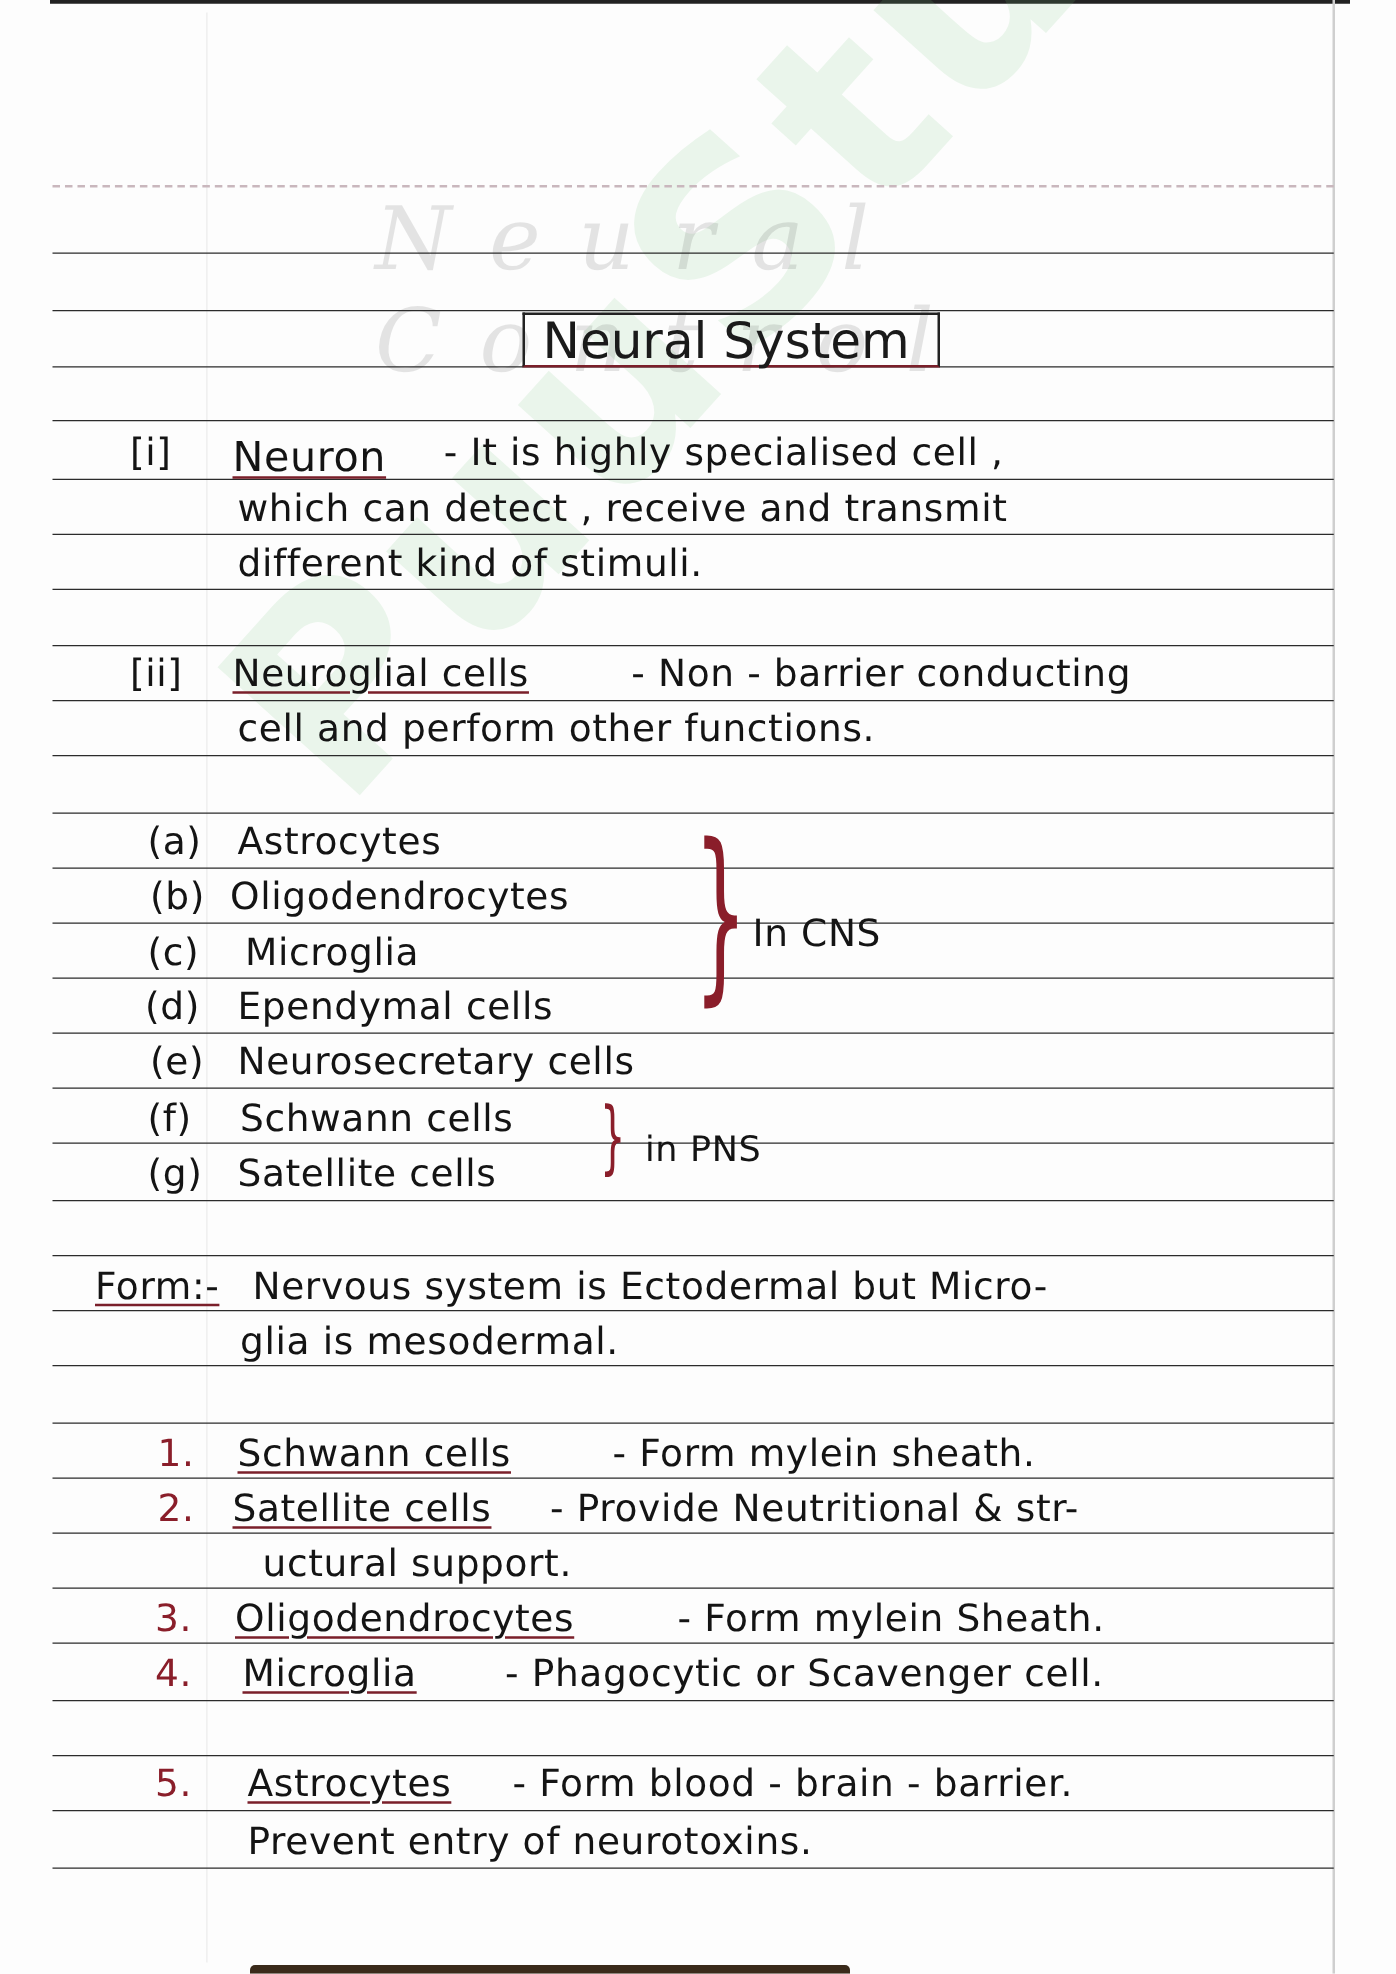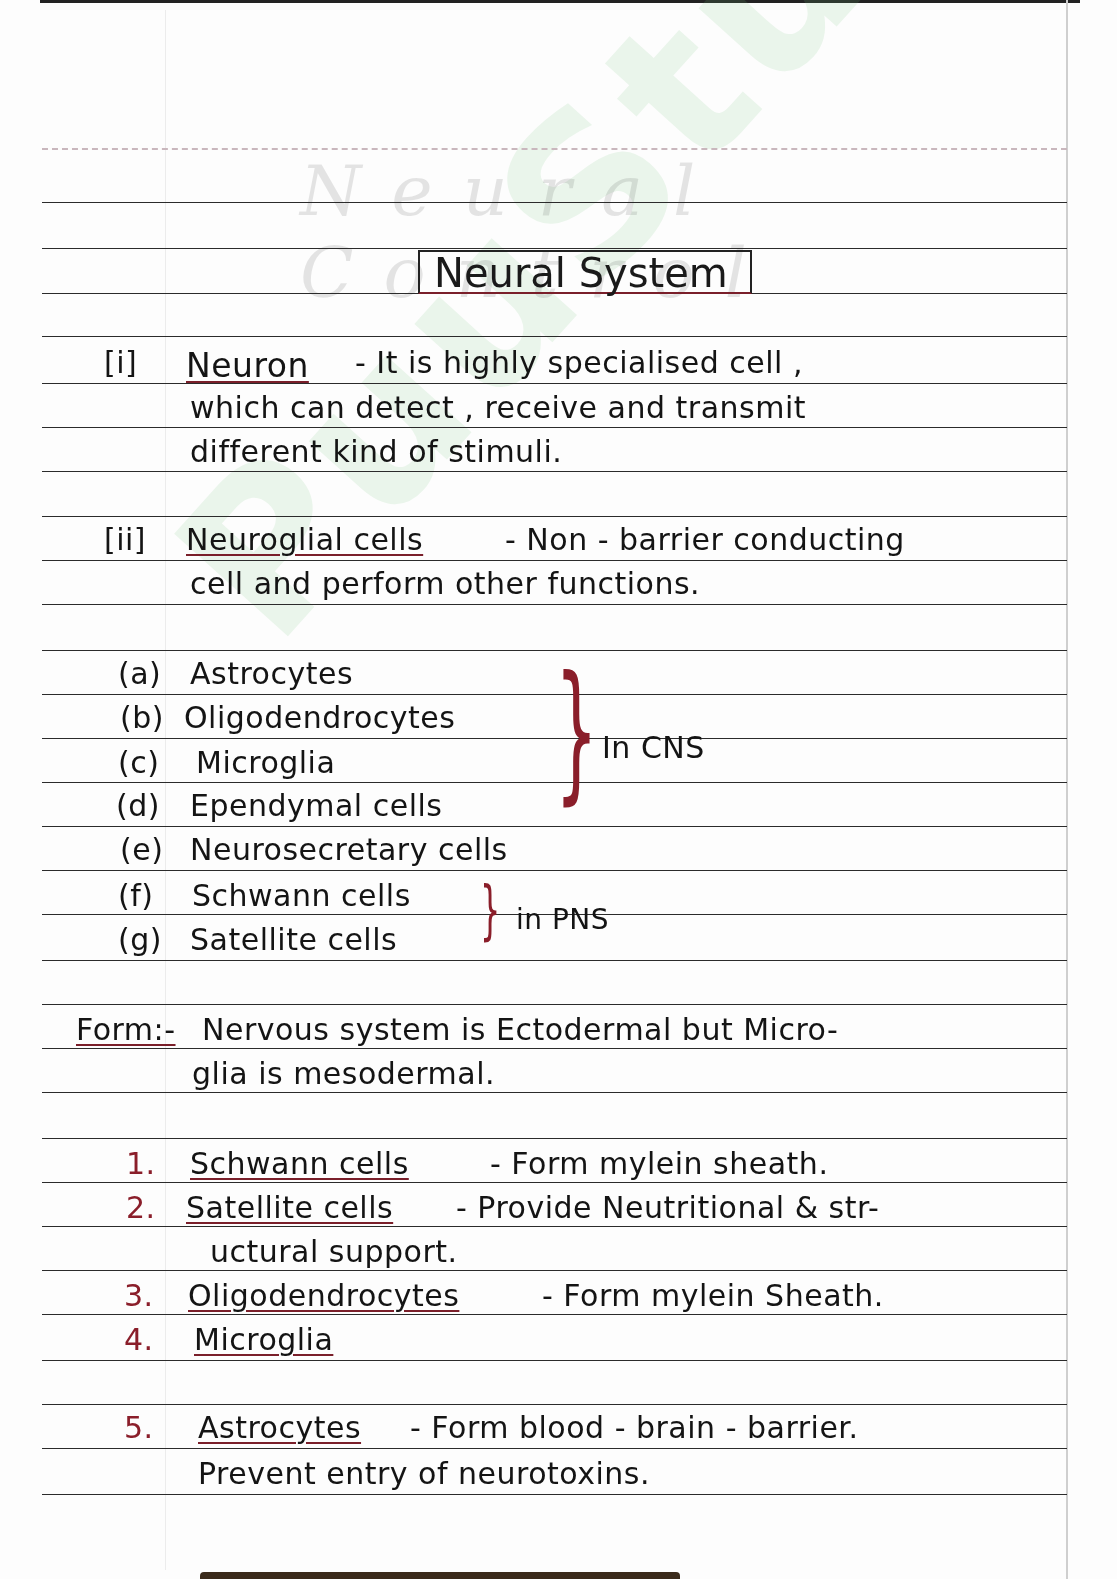--- a/index.html
+++ b/index.html
@@ -127,27 +127,28 @@
   <div class="hw ul" style="left:76px; top:1012px">Form:-</div>
   <div class="hw" style="left:202px; top:1012px">Nervous system is Ectodermal but Micro-</div>
   <div class="hw" style="left:192px; top:1056px">glia is mesodermal.</div>
 
   <div class="hw red" style="left:126px; top:1146px">1.</div>
   <div class="hw ul" style="left:190px; top:1146px">Schwann cells</div>
   <div class="hw" style="left:490px; top:1146px">- Form mylein sheath.</div>
 
   <div class="hw red" style="left:126px; top:1190px">2.</div>
   <div class="hw ul" style="left:186px; top:1190px">Satellite cells</div>
-  <div class="hw" style="left:456px; top:1190px">- Provide Neutritional &amp; str-</div>
+  <div class="hw" style="left:440px; top:1190px">- Provide Neutritional &amp; str-</div>
   <div class="hw" style="left:210px; top:1234px">uctural support.</div>
 
   <div class="hw red" style="left:124px; top:1278px">3.</div>
   <div class="hw ul" style="left:188px; top:1278px">Oligodendrocytes</div>
   <div class="hw" style="left:542px; top:1278px">- Form mylein Sheath.</div>
 
   <div class="hw red" style="left:124px; top:1322px">4.</div>
   <div class="hw ul" style="left:194px; top:1322px">Microglia</div>
+  <div class="hw" style="left:404px; top:1322px">- Phagocytic or Scavenger cell.</div>
 
   <div class="hw red" style="left:124px; top:1410px">5.</div>
   <div class="hw ul" style="left:198px; top:1410px">Astrocytes</div>
   <div class="hw" style="left:410px; top:1410px">- Form blood - brain - barrier.</div>
   <div class="hw" style="left:198px; top:1456px">Prevent entry of neurotoxins.</div>
 </div>
 
 </body></html>

